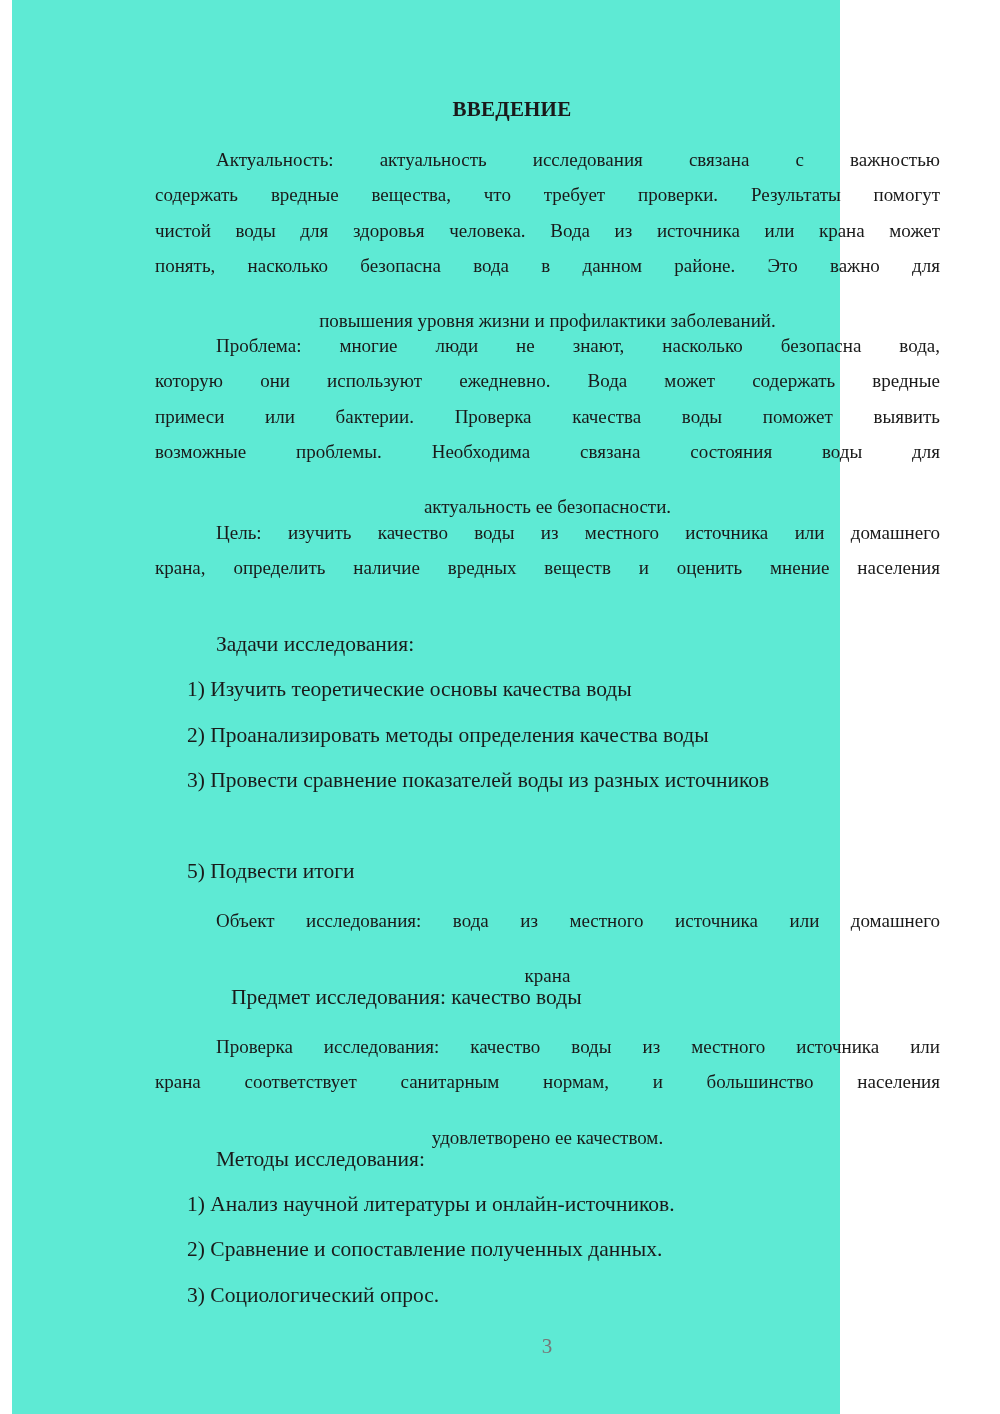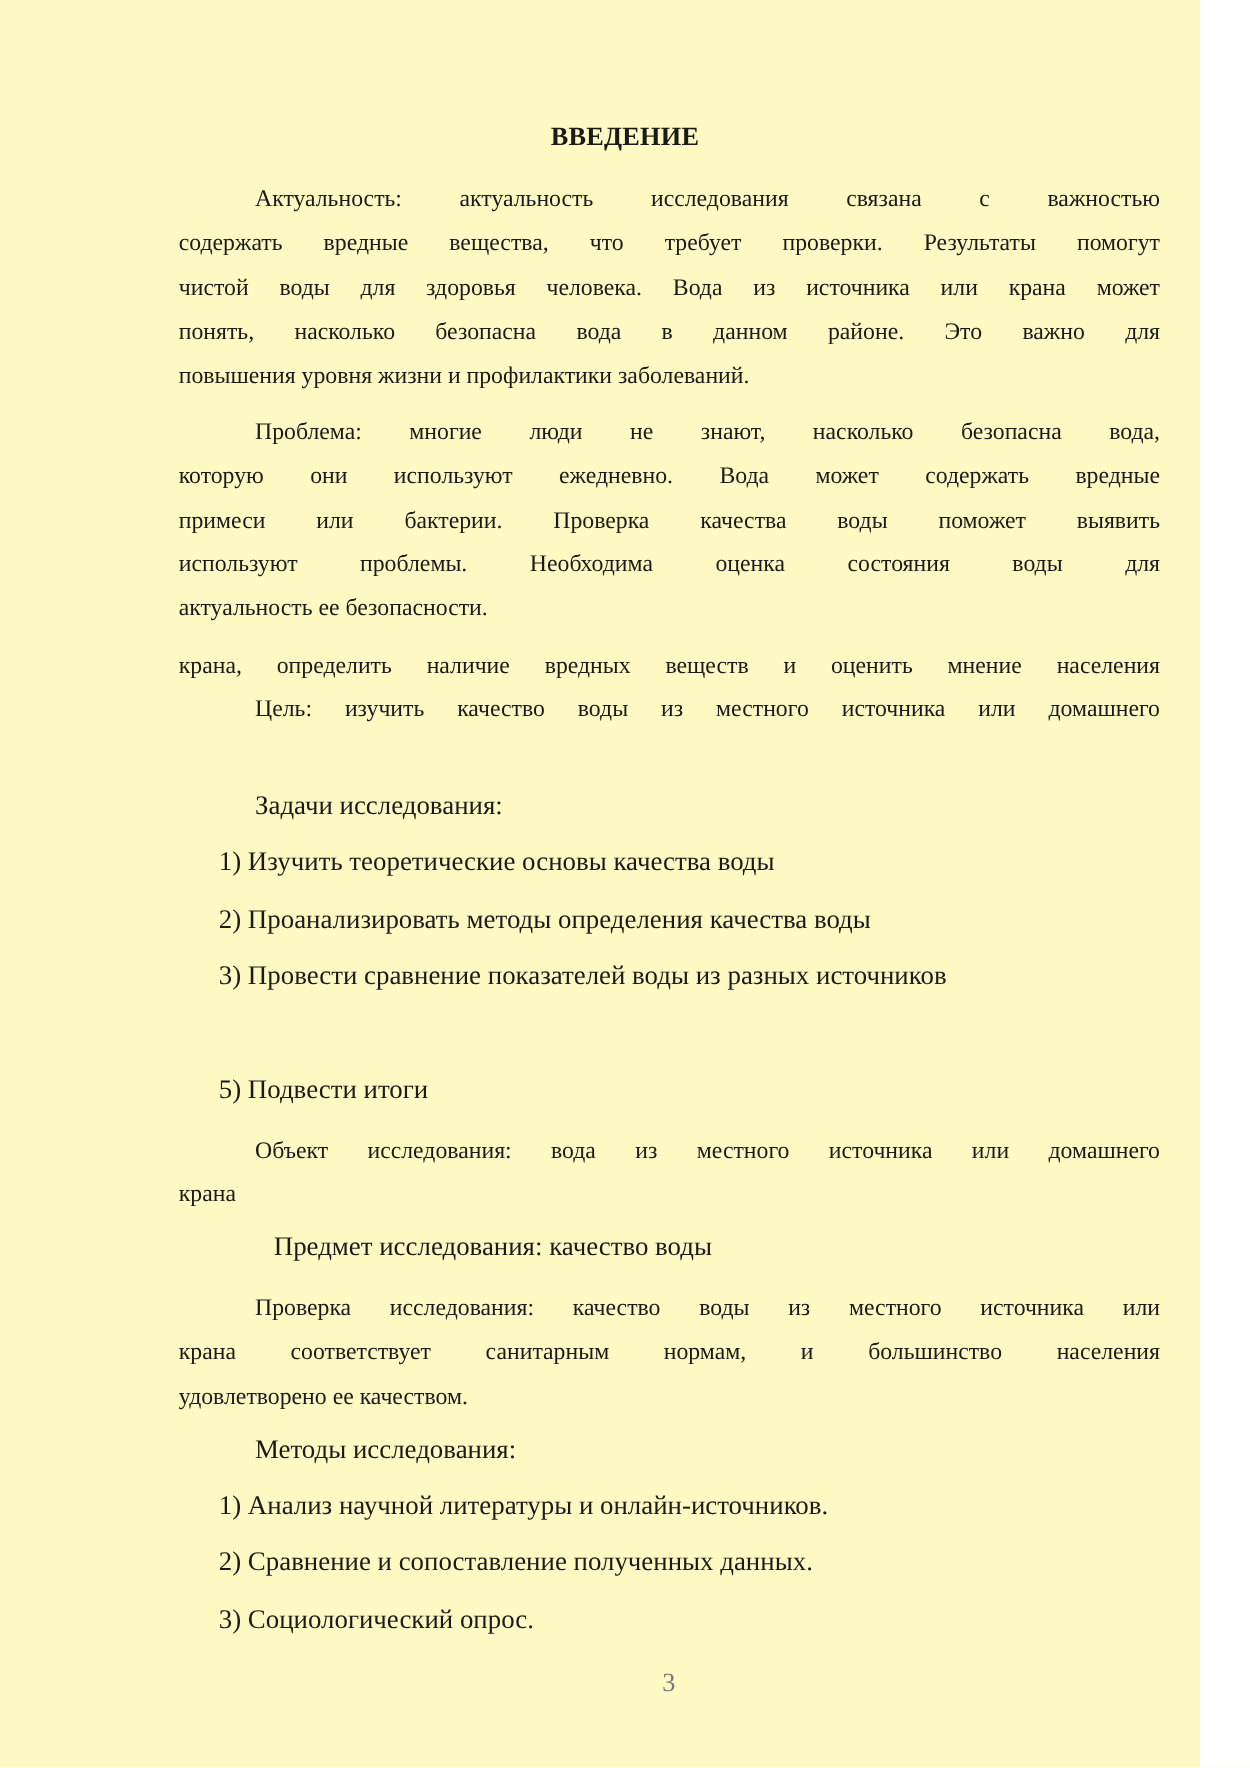--- a/index.html
+++ b/index.html
@@ -1,23 +1,23 @@
 <!DOCTYPE html>
 <html><head>
 <meta charset="utf-8">
 <style>
   html, body { margin: 0; padding: 0; background: #ffffff; }
   body { width: 1000px; height: 1414px; position: relative; overflow: hidden;
          font-family: "Liberation Serif", "DejaVu Serif", serif; color: #1a1a1a; }
-  .page { position: absolute; left: 0; top: 0; width: 960px; height: 1414px; background: #fef9c3; }
+  .page { position: absolute; left: 12px; top: 0; width: 828px; height: 1414px; background: #5eead4; }
   .title { position: absolute; left: 0; width: 1000px; top: 97px; text-align: center;
            font-weight: bold; font-size: 21px; letter-spacing: 0.2px; }
   .block { position: absolute; left: 143px; width: 785px; font-size: 19px; line-height: 35.3px; }
   .justline { display: block; text-align: justify; text-align-last: justify; white-space: normal; height: 35.3px; overflow: hidden; }
-  .lastline { display: block; text-align: left; white-space: nowrap; }
+  .lastline { display: block; text-align: center; white-space: nowrap; margin-top: 20px; }
   .first { padding-left: 61px; }
   .li { position: absolute; left: 175px; font-size: 21.5px; white-space: nowrap; }
   .plain { position: absolute; left: 204px; font-size: 21.5px; white-space: nowrap; }
   .pagenum { position: absolute; left: 0; width: 1070px; top: 1334px; text-align: center;
              font-size: 21px; color: #777777; }
 </style>
 </head>
 <body>
 
 <div class="page">
@@ -29,27 +29,27 @@
     <span class="justline">содержать вредные вещества, что требует проверки. Результаты помогут</span>
     <span class="justline">чистой воды для здоровья человека. Вода из источника или крана может</span>
     <span class="justline">понять, насколько безопасна вода в данном районе. Это важно для</span>
     <span class="lastline">повышения уровня жизни и профилактики заболеваний.</span>
   </div>
 
   <div class="block" style="top:328px;">
     <span class="justline first">Проблема: многие люди не знают, насколько безопасна вода,</span>
     <span class="justline">которую они используют ежедневно. Вода может содержать вредные</span>
     <span class="justline">примеси или бактерии. Проверка качества воды поможет выявить</span>
-    <span class="justline">используют проблемы. Необходима оценка состояния воды для</span>
+    <span class="justline">возможные проблемы. Необходима связана состояния воды для</span>
     <span class="lastline">актуальность ее безопасности.</span>
   </div>
 
   <div class="block" style="top:515px;">
+    <span class="justline first">Цель: изучить качество воды из местного источника или домашнего</span>
     <span class="justline">крана, определить наличие вредных веществ и оценить мнение населения</span>
-    <span class="justline first">Цель: изучить качество воды из местного источника или домашнего</span>
   </div>
 
   <div class="plain" style="top:632px;">Задачи исследования:</div>
   <div class="li" style="top:677px;">1) Изучить теоретические основы качества воды</div>
   <div class="li" style="top:723px;">2) Проанализировать методы определения качества воды</div>
   <div class="li" style="top:768px;">3) Провести сравнение показателей воды из разных источников</div>
   <div class="li" style="top:859px;">5) Подвести итоги</div>
 
   <div class="block" style="top:903px;">
     <span class="justline first">Объект исследования: вода из местного источника или домашнего</span>

